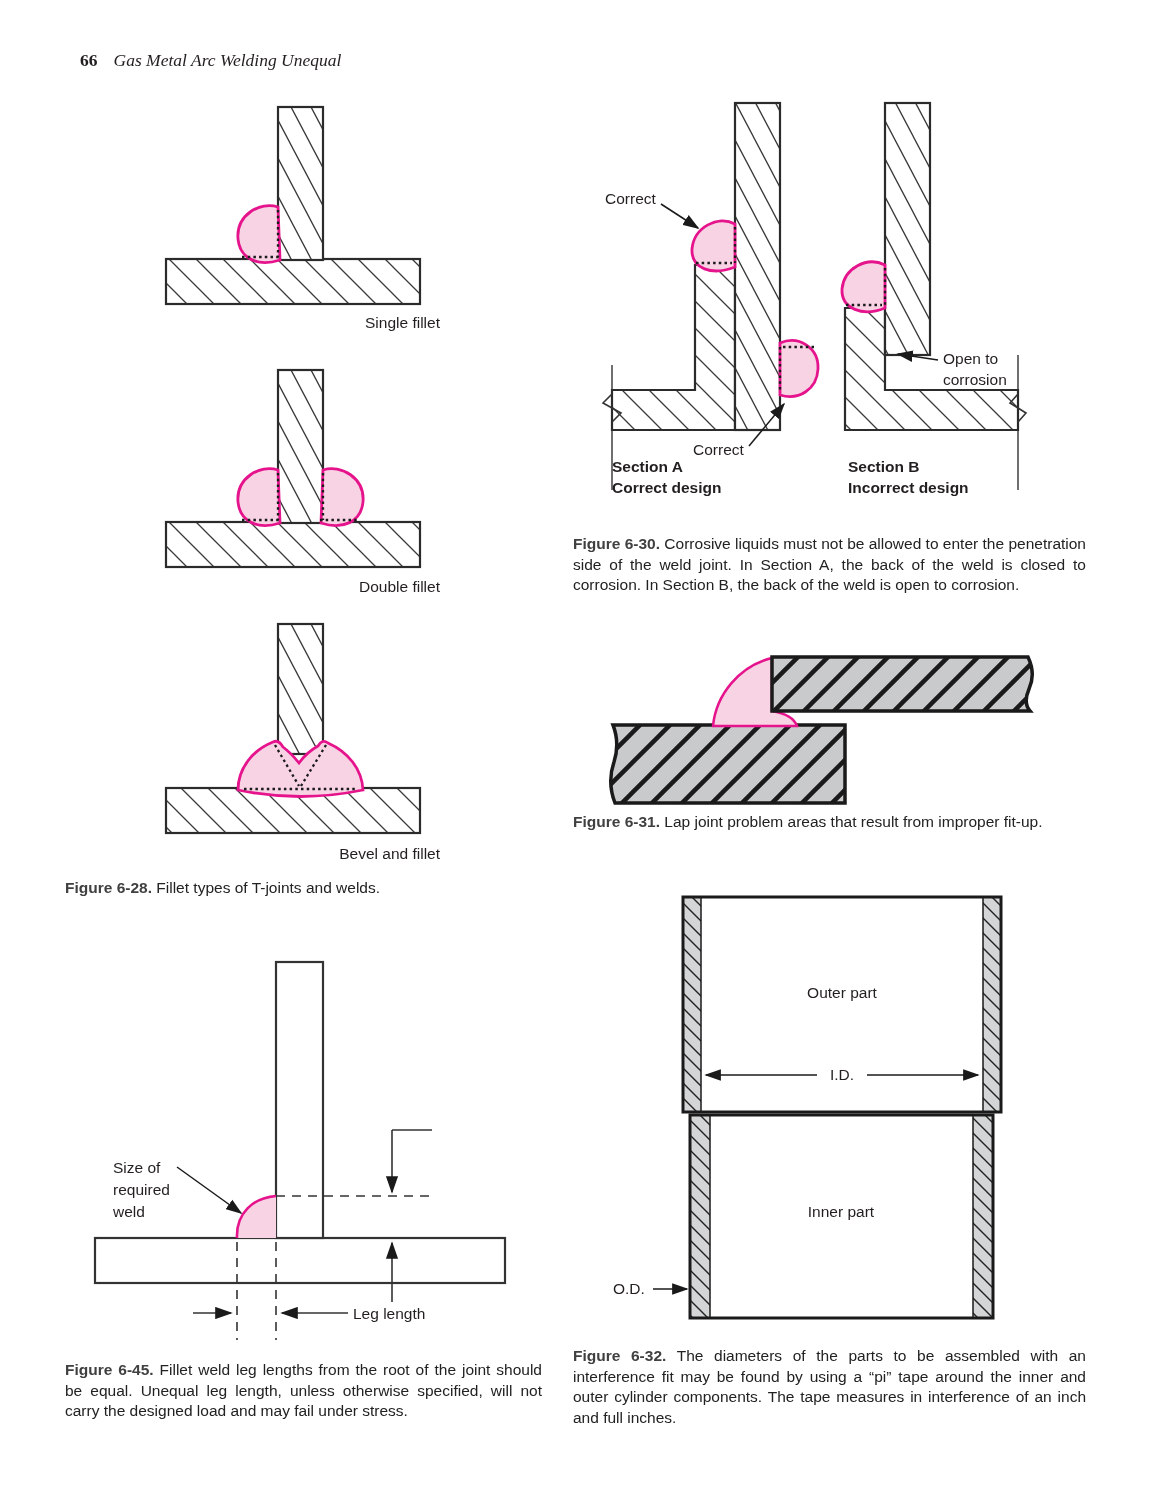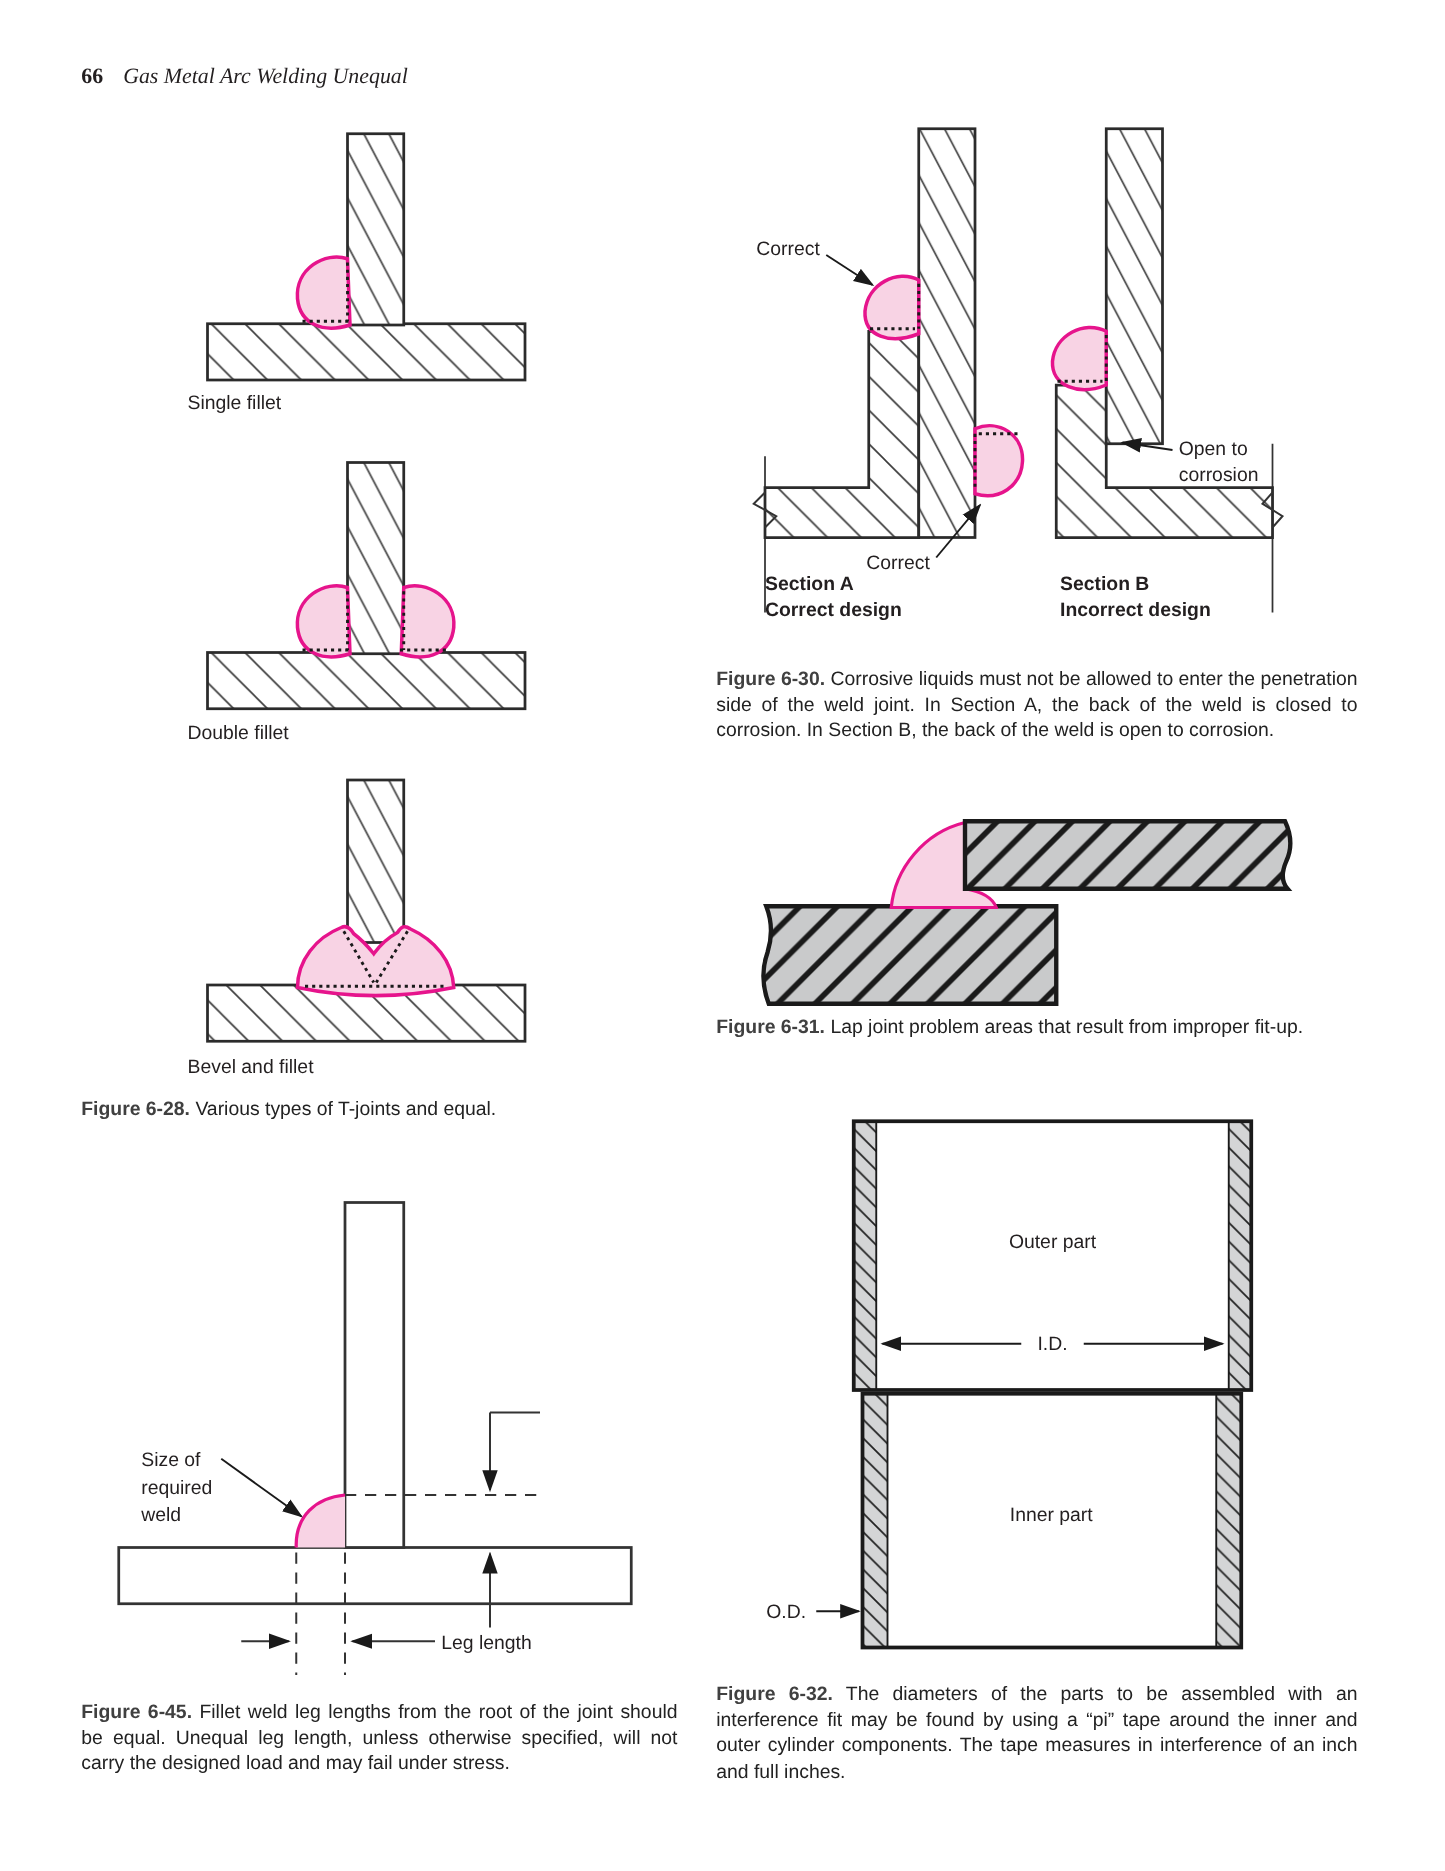--- a/index.html
+++ b/index.html
@@ -1,21 +1,21 @@
 <!DOCTYPE html>
 <html><head>
 <meta charset="utf-8">
 <style>
   html,body{margin:0;padding:0;background:#ffffff;}
   body{width:1156px;height:1497px;position:relative;font-family:"Liberation Sans",sans-serif;color:#231f20;overflow:hidden;}
   .abs{position:absolute;}
   .hdr{left:65px;top:50px;font-family:"Liberation Serif",serif;font-size:17.5px;}
-  .hdr .num{font-weight:bold;}
+  .hdr .num{font-weight:bold;margin-left:15px;}
   .hdr .ttl{font-style:italic;margin-left:16px;}
-  .diagram-label{text-align:left;font-size:15.5px;color:#231f20;}
+  .diagram-label{text-align:right;font-size:15.5px;color:#231f20;}
   .caption{font-size:15.5px;line-height:20.5px;text-align:justify;color:#222;margin:0;}
   .caption b{color:#404040;}
   svg text{font-family:"Liberation Sans",sans-serif;font-size:15.5px;fill:#231f20;}
   svg text.bold{font-weight:bold;}
 </style>
 </head>
 <body>
 
 <svg width="0" height="0" style="position:absolute">
   <defs>
@@ -64,21 +64,21 @@
 
 <svg class="abs" style="left:150px;top:622px" width="290" height="218" viewBox="0 0 290 218">
   <rect x="128" y="2" width="45" height="130" fill="url(#hatchSteep)" stroke="#2b2b2b" stroke-width="2.2"></rect>
   <rect x="16" y="166" width="254" height="45" fill="url(#hatchA)" stroke="#2b2b2b" stroke-width="2.2"></rect>
   <path d="M88,168 C88,146 103,128 123,120 C127,118 130,120 133,125 Q141,131 149,141 Q157,130 168,124 C171,119 174,118 178,121 C198,130 212,147 213,168 Q150,181 88,168 Z" fill="#f8d3e4" stroke="#e6148c" stroke-width="2.8"></path>
   <path d="M94,167 H208 M125,123 L149,164 M176,123 L151,164" fill="none" stroke="#1a1a1a" stroke-width="2.3" stroke-dasharray="2.5 3.2"></path>
 </svg>
 <div class="abs diagram-label" style="left:150px;top:845px;width:290px">Bevel and fillet</div>
 
 <p class="abs caption" style="left:65px;top:878px;width:477px">
-  <b>Figure 6-28.</b><span> Various types of T-joints and equal.</span>
+  <b>Figure 6-28.</b><span> Fillet types of T-joints and welds.</span>
 </p>
 
 <svg class="abs" style="left:573px;top:98px" width="512" height="412" viewBox="0 0 512 412">
 
   <path d="M39,267 V392" stroke="#333" stroke-width="1.4" fill="none"></path>
   <path d="M122,167 L162,167 L162,332 L39,332 L39,292 L122,292 Z" fill="url(#hatchA)" stroke="#2b2b2b" stroke-width="2.2"></path>
   <rect x="162" y="5" width="45" height="327" fill="url(#hatchSteep)" stroke="#2b2b2b" stroke-width="2.2"></rect>
   <polyline points="39,296 30,305 48,315 39,324" fill="none" stroke="#333" stroke-width="1.6"></polyline>
   <path d="M162,126 C145,117 121,129 119,151 C118,171 139,178 162,169 L162,126 Z" fill="#f8d3e4" stroke="#e6148c" stroke-width="2.8"></path>
   <path d="M162,129 V165 M123,165 H159" fill="none" stroke="#1a1a1a" stroke-width="2.3" stroke-dasharray="2.5 3.2"></path>

